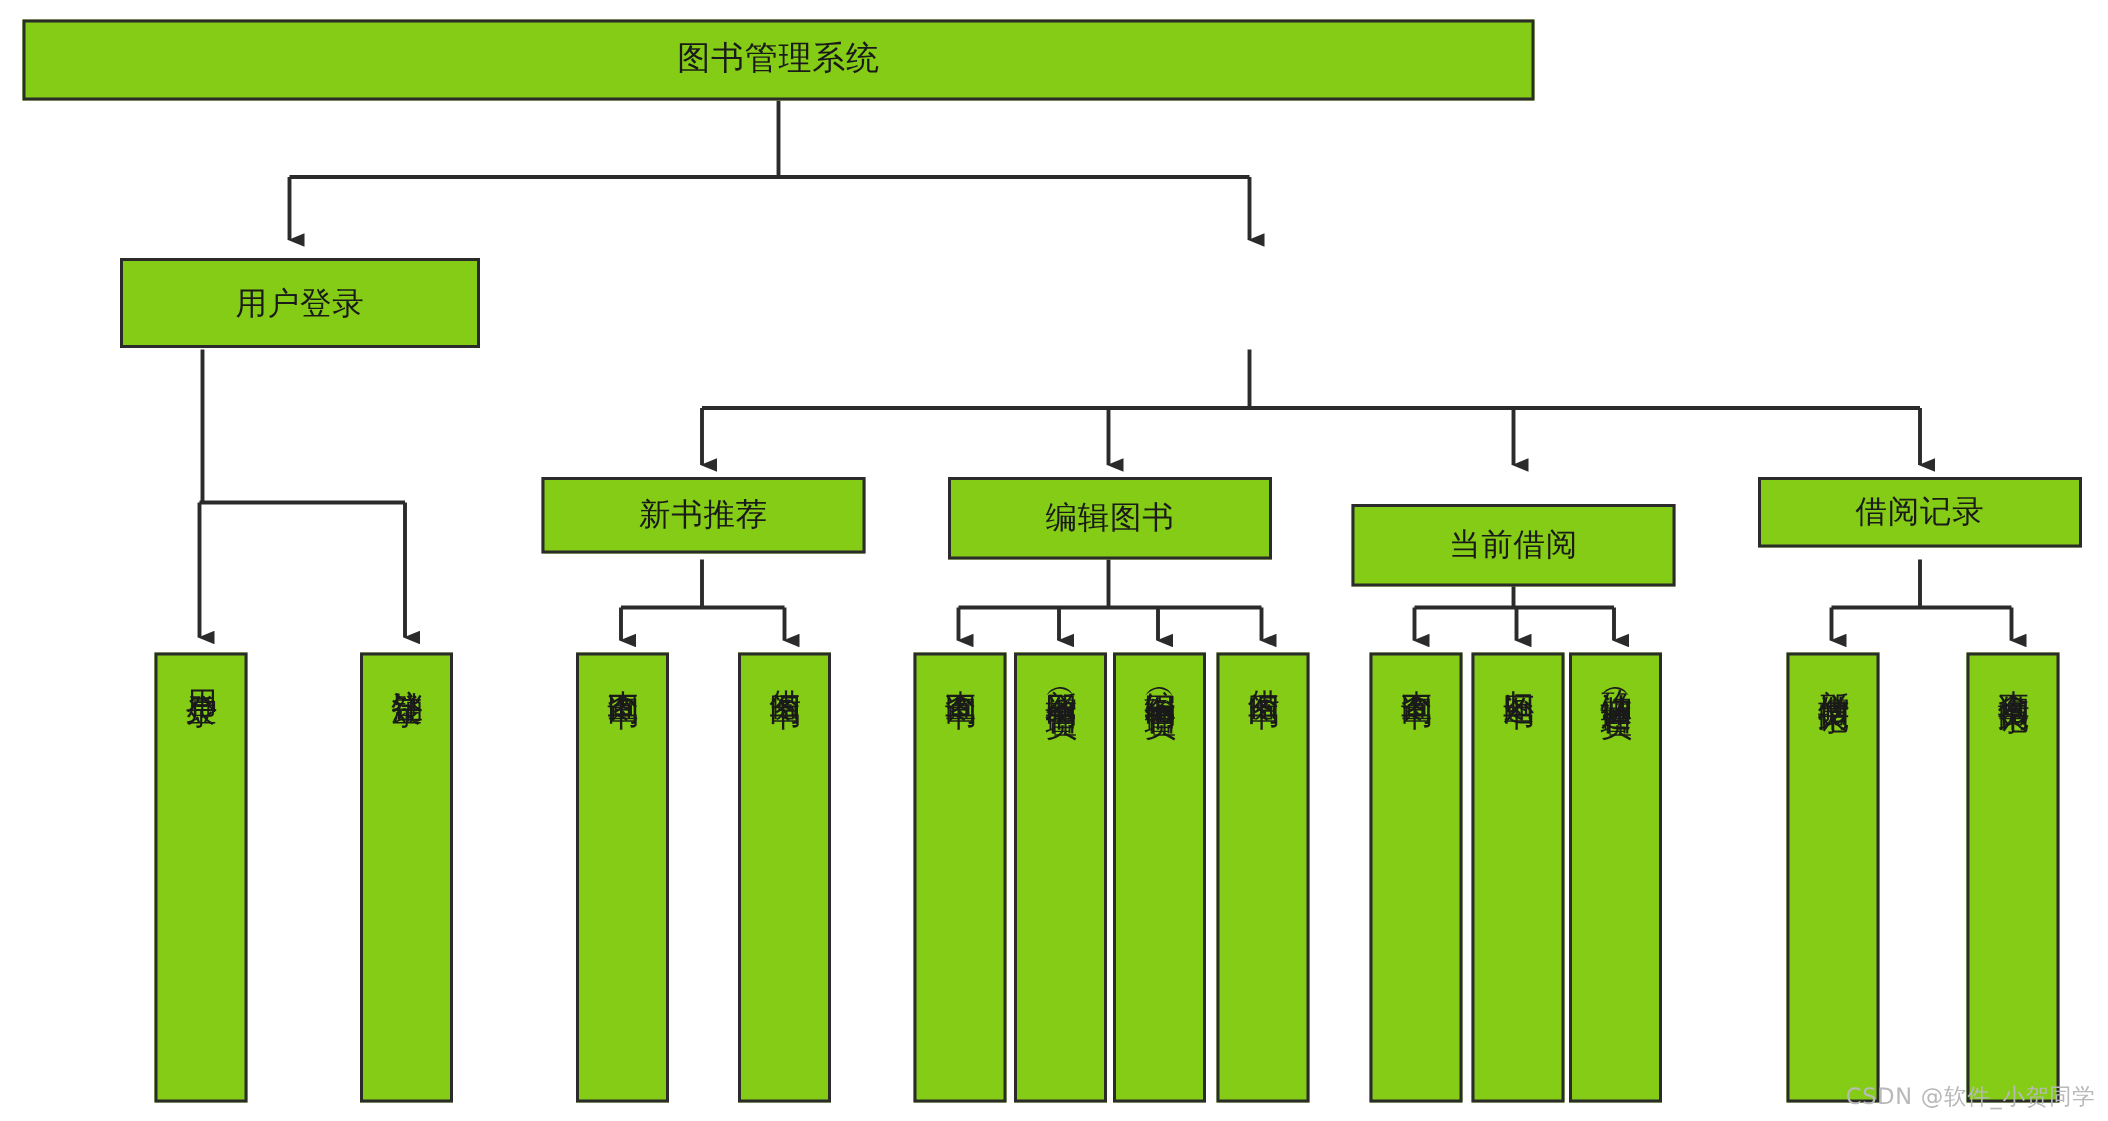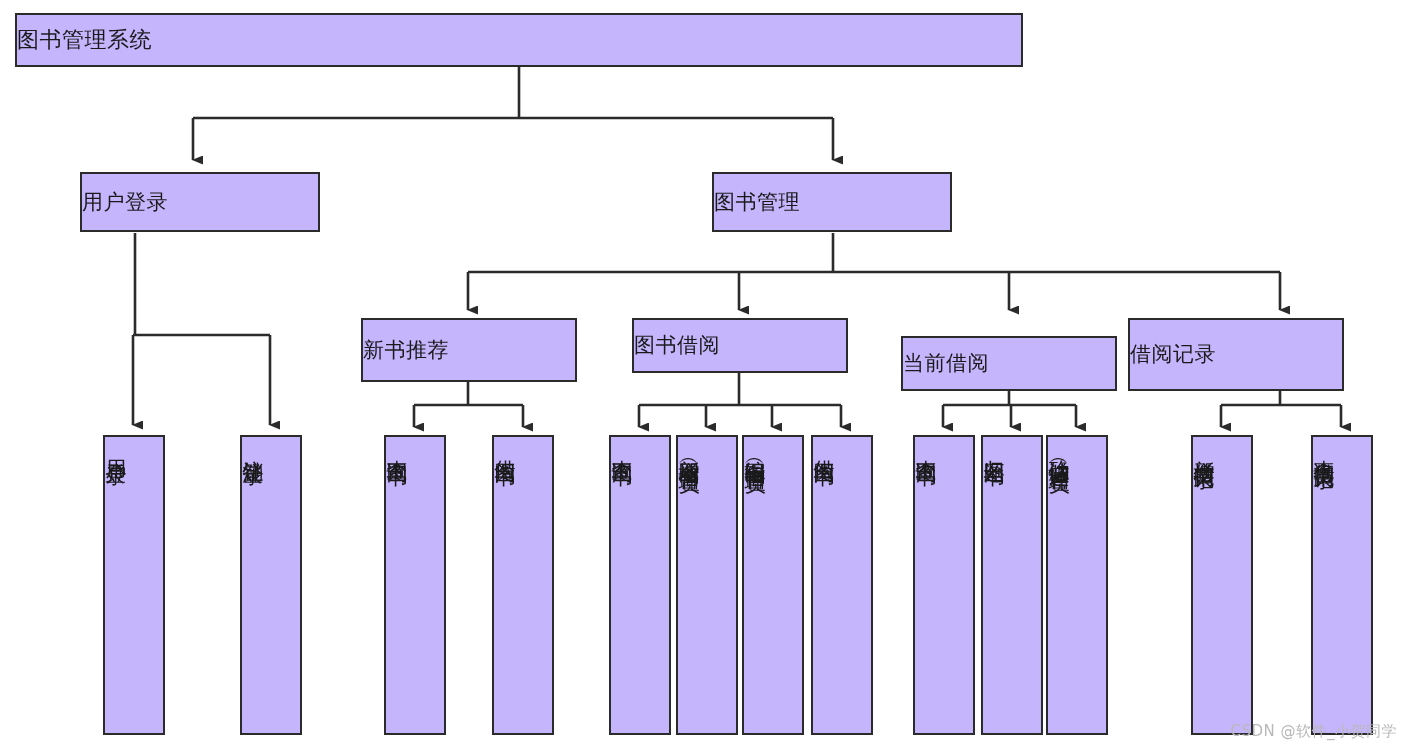--- a/index.html
+++ b/index.html
@@ -21,25 +21,25 @@
   #edge-layer {
     position: absolute;
     left: 0;
     top: 0;
     width: 1405px;
     height: 747px;
   }
   .node {
     position: absolute;
     box-sizing: border-box;
-    background: #c4b5fd;
+    background: #84cc16;
     border: 2px solid #2b2b2b;
     display: flex;
     align-items: center;
-    justify-content: flex-start;
+    justify-content: center;
     z-index: 2;
   }
   .node-label {
     color: #1a1a1a;
     text-align: center;
     line-height: 1.18;
     white-space: nowrap;
   }
   .node.horizontal .node-label {
     font-size: 21px;
@@ -127,37 +127,34 @@
   </svg>
 
   <div class="node root horizontal" style="left:15px; top:13px; width:1008px; height:54px;">
     <span class="node-label">图书管理系统</span>
   </div>
 
   <div class="node horizontal" style="left:80px; top:172px; width:240px; height:60px;">
     <span class="node-label">用户登录</span>
   </div>
 
-  <div class="node horizontal" style="left:712px; top:172px; width:240px; height:60px;">
-    <span class="node-label">图书管理</span>
-  </div>
-
-  <div class="node horizontal" style="left:361px; top:318px; width:216px; height:64px;">
+
+  <div class="node horizontal" style="left:361px; top:318px; width:216px; height:51px;">
     <span class="node-label">新书推荐</span>
   </div>
 
   <div class="node horizontal" style="left:632px; top:318px; width:216px; height:55px;">
-    <span class="node-label">图书借阅</span>
+    <span class="node-label">编辑图书</span>
   </div>
 
   <div class="node horizontal" style="left:901px; top:336px; width:216px; height:55px;">
     <span class="node-label">当前借阅</span>
   </div>
 
-  <div class="node horizontal" style="left:1128px; top:318px; width:216px; height:73px;">
+  <div class="node horizontal" style="left:1172px; top:318px; width:216px; height:47px;">
     <span class="node-label">借阅记录</span>
   </div>
 
   <div class="node vertical" style="left:103px; top:435px; width:62px; height:300px;">
     <span class="node-label">用户登录</span>
   </div>
 
   <div class="node vertical" style="left:240px; top:435px; width:62px; height:300px;">
     <span class="node-label">注销登录</span>
   </div>

